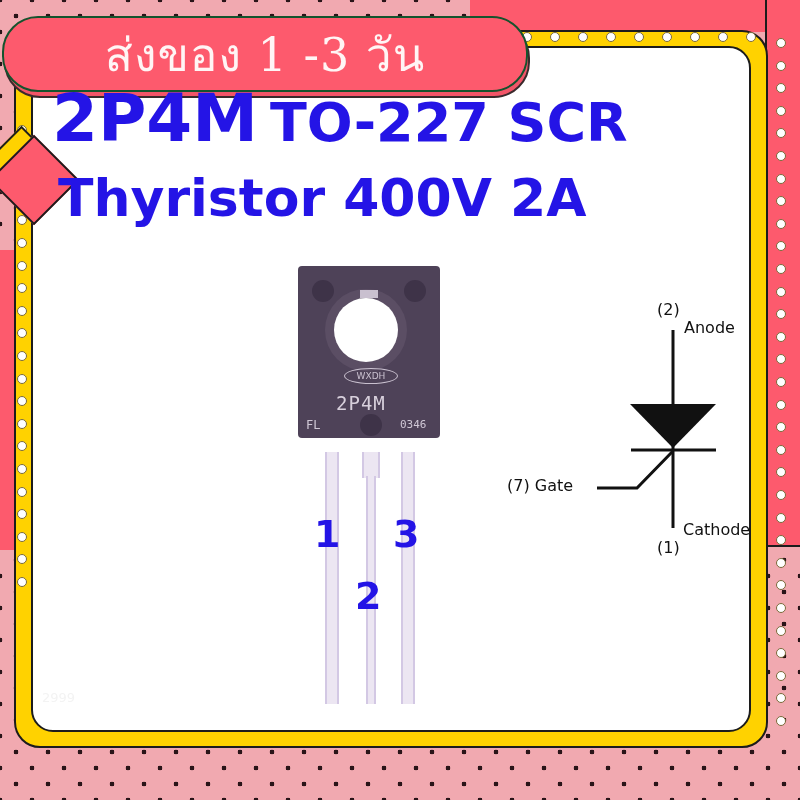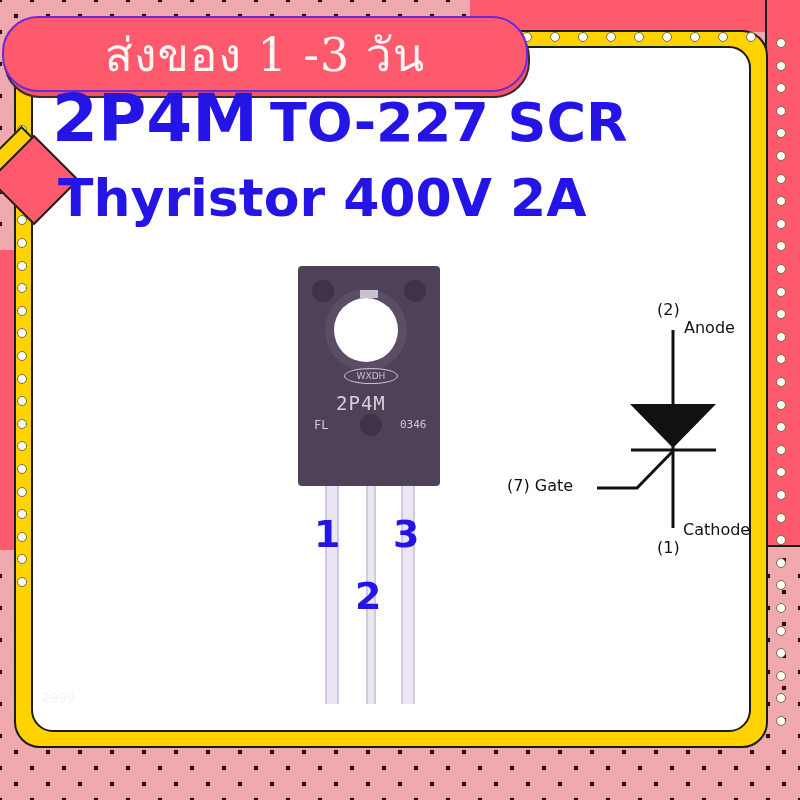--- a/index.html
+++ b/index.html
@@ -10,33 +10,33 @@
       background-size: 32px 32px; background-position: 0 0, 16px 16px; }
     .pink-top { position: absolute; left: 470px; top: 0; width: 330px; height: 32px; background: #fd5a6d; }
     .pink-right { position: absolute; left: 765px; top: 0; width: 35px; height: 545px; background: #fd5a6d; border-left: 2px solid #1c1c1c; border-bottom: 2px solid #1c1c1c; transform-origin: top left; }
     .pink-left { position: absolute; left: 0; top: 250px; width: 14px; height: 300px; background: #fd5a6d; border-right: 2px solid #1c1c1c; }
     .frame { position: absolute; left: 14px; top: 30px; width: 754px; height: 718px; background: #ffd200; border: 2px solid #1c1c1c; border-radius: 26px; box-sizing: border-box; }
     .frame-inner { position: absolute; left: 31px; top: 46px; width: 720px; height: 686px; background: #ffffff; border: 2px solid #1c1c1c; border-radius: 22px; box-sizing: border-box; }
     .bulb { position: absolute; width: 10px; height: 10px; border-radius: 50%; background: #fff; border: 1.5px solid #7a6a3a; box-sizing: border-box; }
     .diamond-back { position: absolute; left: -8px; top: 138px; width: 55px; height: 55px; background: #ffd200; border: 2px solid #1c1c1c; transform: rotate(45deg); }
     .diamond { position: absolute; left: 2px; top: 148px; width: 60px; height: 60px; background: #fd5a6d; border: 2px solid #1c1c1c; transform: rotate(45deg); }
     .banner-shadow { position: absolute; left: 4px; top: 22px; width: 522px; height: 72px; border-radius: 36px; background: #f25568; border: 2px solid #3a2a2c; }
-    .banner { position: absolute; left: 2px; top: 16px; width: 522px; height: 72px; border-radius: 36px; background: #fd5a6d; border: 2px solid #6d28d9; display: flex; align-items: center; justify-content: center; }
+    .banner { position: absolute; left: 2px; top: 16px; width: 522px; height: 72px; border-radius: 36px; background: #fd5a6d; border: 2px solid #14532d; display: flex; align-items: center; justify-content: center; }
     .banner span { color: #fff5f5; font-family: "DejaVu Serif", serif; font-size: 46px; letter-spacing: 1px; }
     .title1 { position: absolute; left: 52px; top: 80px; color: #2414e6; font-weight: bold; font-family: "DejaVu Sans", sans-serif; white-space: nowrap; }
     .title1 .part-a { font-size: 66px; }
     .title1 .part-b { font-size: 54px; margin-left: 12px; }
     .title2 { position: absolute; left: 58px; top: 168px; color: #2414e6; font-weight: bold; font-size: 52px; white-space: nowrap; }
-    .component { position: absolute; left: 298px; top: 266px; width: 142px; height: 220px; background: #4e4258; border-radius: 4px; }
+    .component { position: absolute; left: 298px; top: 266px; width: 142px; height: 172px; background: #4e4258; border-radius: 4px; }
     .hole { position: absolute; left: 36px; top: 32px; width: 64px; height: 64px; border-radius: 50%; background: #fff; box-shadow: 0 0 0 9px #5b4e64; }
     .screw { position: absolute; width: 22px; height: 22px; border-radius: 50%; background: #3e3348; }
     .tab-small { position: absolute; background: #c9c0cf; width: 18px; height: 8px; }
     .comp-logo { position: absolute; left: 46px; top: 102px; width: 52px; height: 14px; border: 1.5px solid #c9c0cf; border-radius: 50%; color: #c9c0cf; font-size: 9px; text-align: center; line-height: 14px; }
     .comp-mark { position: absolute; left: 38px; top: 126px; color: #d8d0dc; font-size: 19px; letter-spacing: 1px; font-family: "DejaVu Sans Mono", monospace; }
-    .comp-code-l { position: absolute; left: 16px; top: 152px; color: #d0c8d6; font-size: 12px; font-family: "DejaVu Sans Mono", monospace; }
+    .comp-code-l { position: absolute; left: 8px; top: 152px; color: #d0c8d6; font-size: 12px; font-family: "DejaVu Sans Mono", monospace; }
     .comp-code-r { position: absolute; left: 102px; top: 152px; color: #d0c8d6; font-size: 11px; font-family: "DejaVu Sans Mono", monospace; }
     .comp-dimple { position: absolute; left: 62px; top: 148px; width: 22px; height: 22px; border-radius: 50%; background: #3e3348; }
     .lead { position: absolute; background: #ece6f2; border-left: 2px solid #d3c8e4; border-right: 2px solid #d3c8e4; box-sizing: border-box; }
     .pin-num { position: absolute; color: #2414e6; font-weight: bold; font-size: 38px; }
     .watermark { position: absolute; left: 42px; top: 690px; color: #f3f3f3; font-size: 13px; }
     .symbol { position: absolute; left: 0; top: 0; }
     .sym-label { position: absolute; color: #111; font-size: 16px; white-space: nowrap; }
   </style>
 </head>
 <body>

